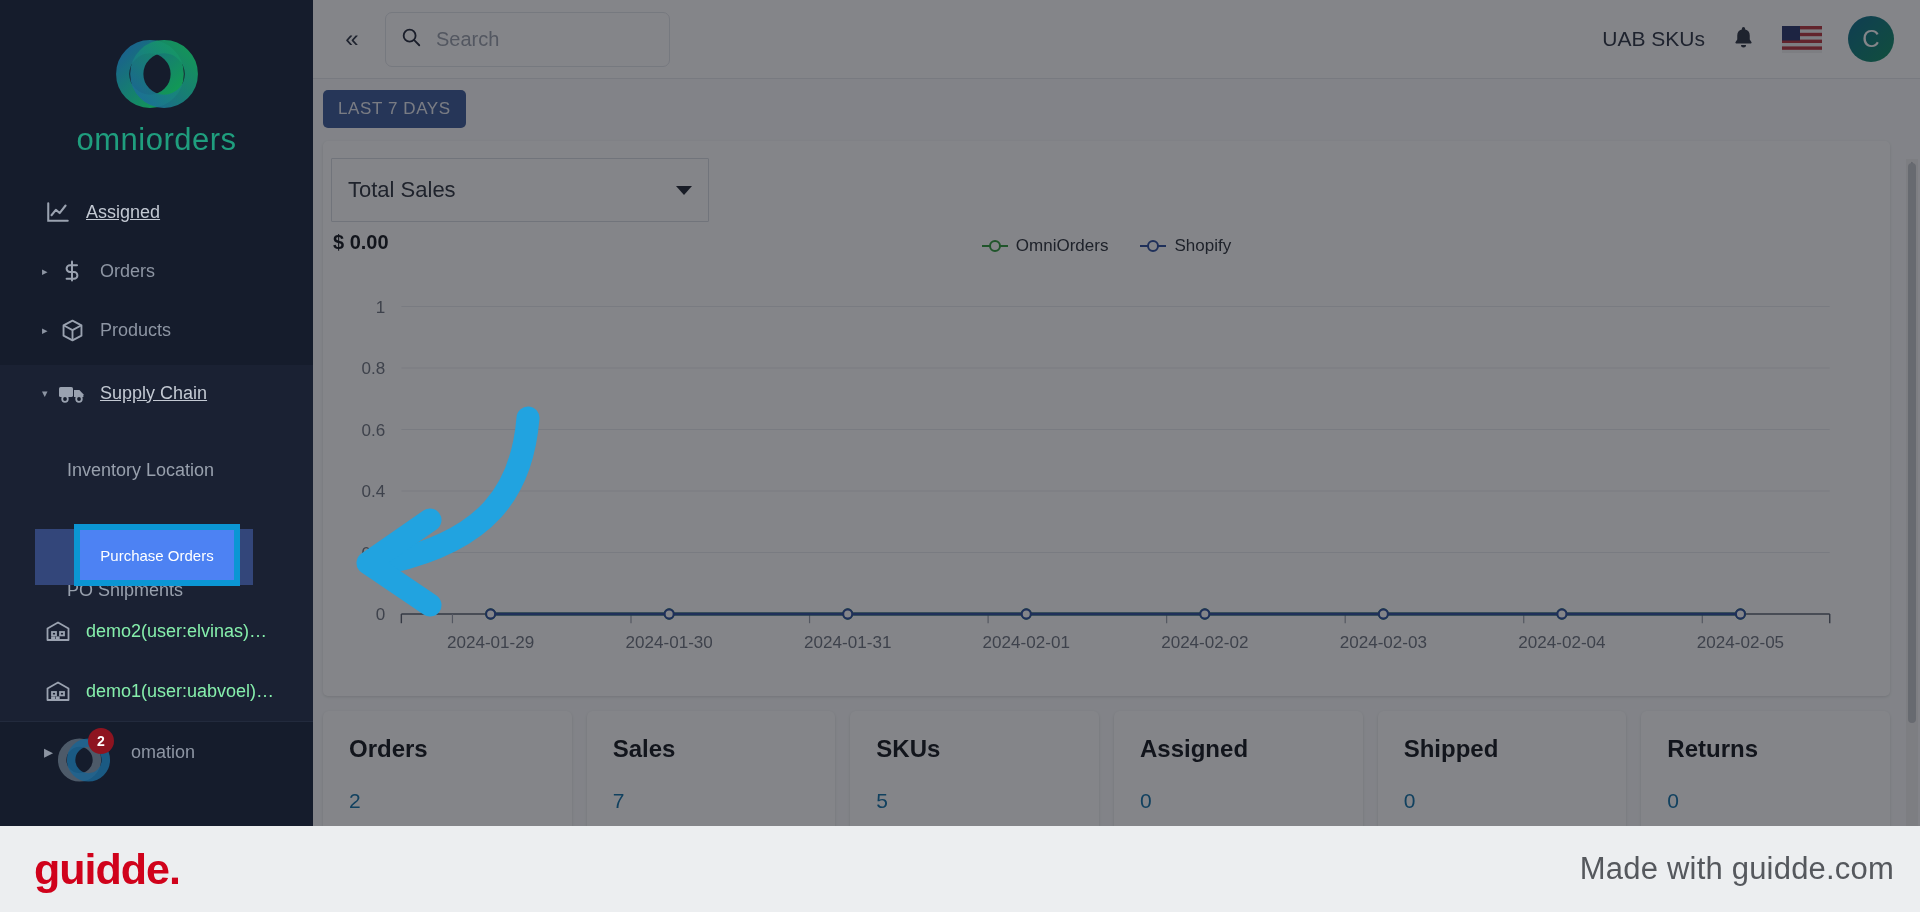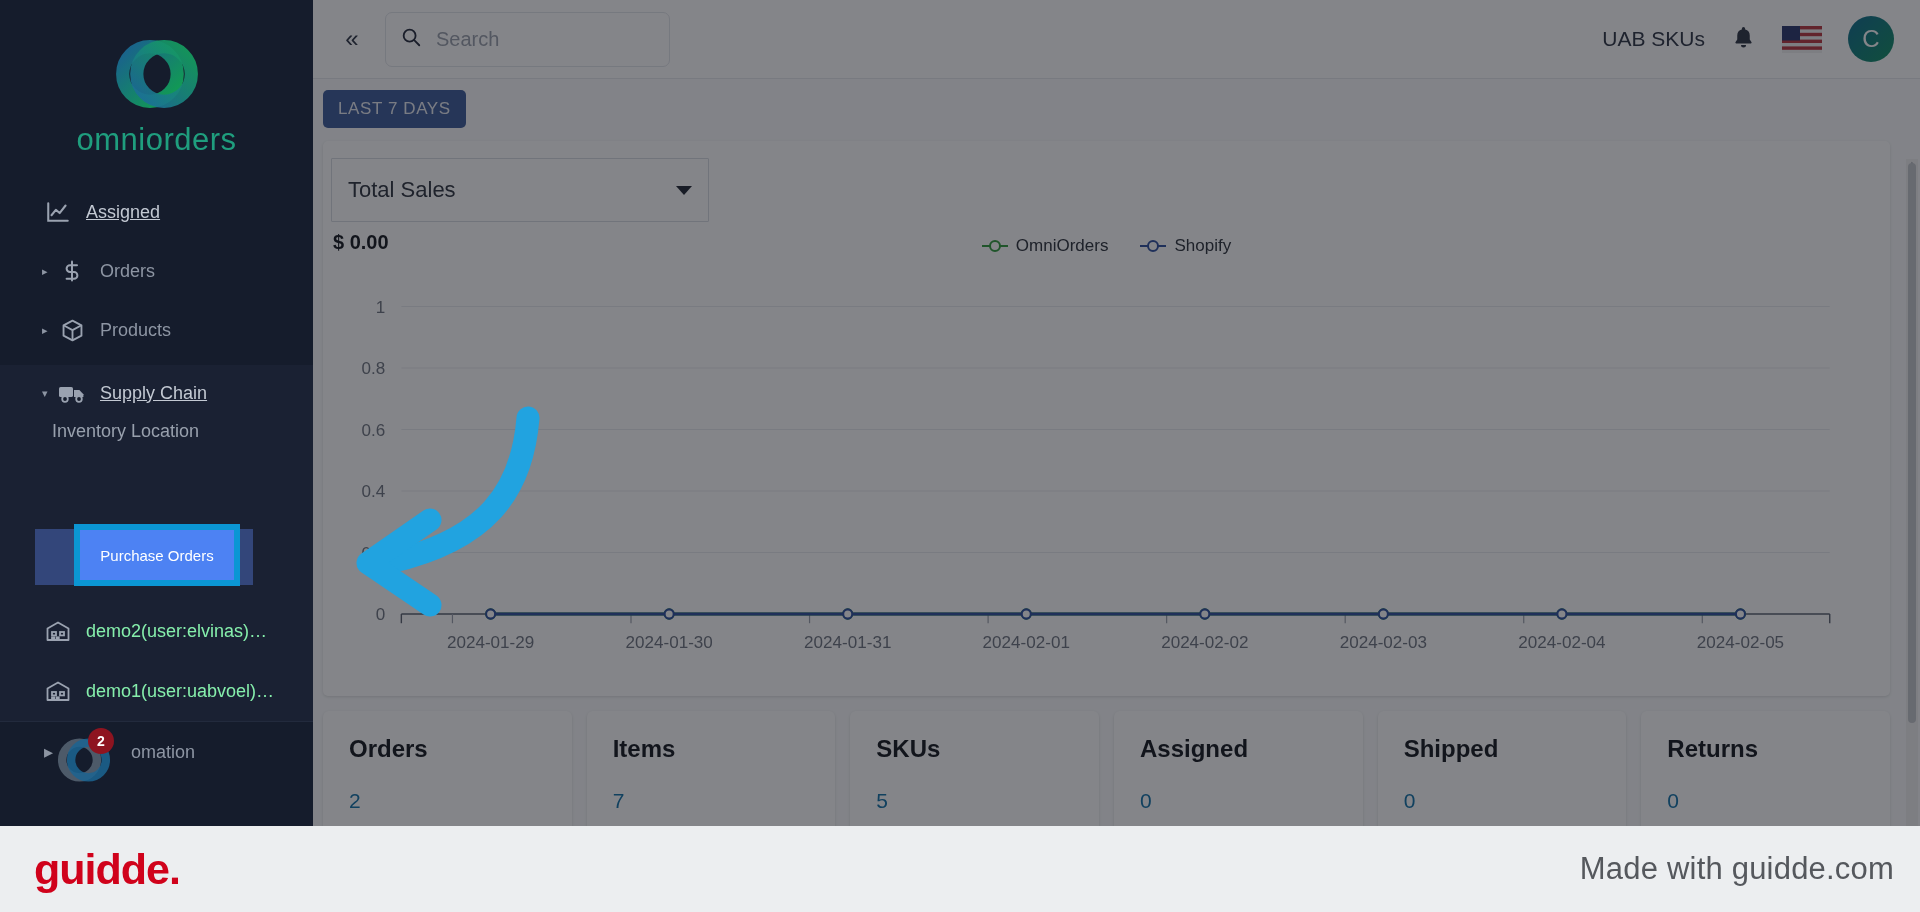--- a/index.html
+++ b/index.html
@@ -44,22 +44,22 @@
   .nav-row.group-active { background: #1a2133; }
   .nav-row .caret {
     position: absolute; left: 42px; width: 10px; color: #8d95a3; font-size: 11px;
   }
   .nav-ico { width: 28px; display: inline-flex; justify-content: center; margin-right: 14px; }
   .nav-ico svg { display: block; }
   .nav-label { white-space: nowrap; }
   .nav-label.ul { text-decoration: underline; color: #c3c9d3; }
 
   .sub-row {
-    display: flex; align-items: flex-start; height: 60px;
-    padding-left: 52px; color: #98a0ad; font-size: 18px; cursor: pointer;
+    display: flex; align-items: flex-end; height: 60px;
+    padding-left: 67px; color: #98a0ad; font-size: 18px; cursor: pointer;
     background: #1a2133;
   }
   .sub-row.sel-bg { position: relative; }
 
   .workspace-row {
     display: flex; align-items: center; height: 60px;
     padding-left: 44px; color: #86efac; font-size: 18px; cursor: pointer;
     background: #1a2133;
   }
   .workspace-row .nav-ico { margin-right: 14px; }
@@ -345,21 +345,21 @@
               </svg>
           </div>
         </div>
 
         <div class="cards" id="cards">
             <div class="card">
               <div class="card-title">Orders</div>
               <div class="card-value">2</div>
             </div>
             <div class="card">
-              <div class="card-title">Items</div>
+              <div class="card-title">Sales</div>
               <div class="card-value">7</div>
             </div>
             <div class="card">
               <div class="card-title">SKUs</div>
               <div class="card-value">5</div>
             </div>
             <div class="card">
               <div class="card-title">Assigned</div>
               <div class="card-value">0</div>
             </div>

